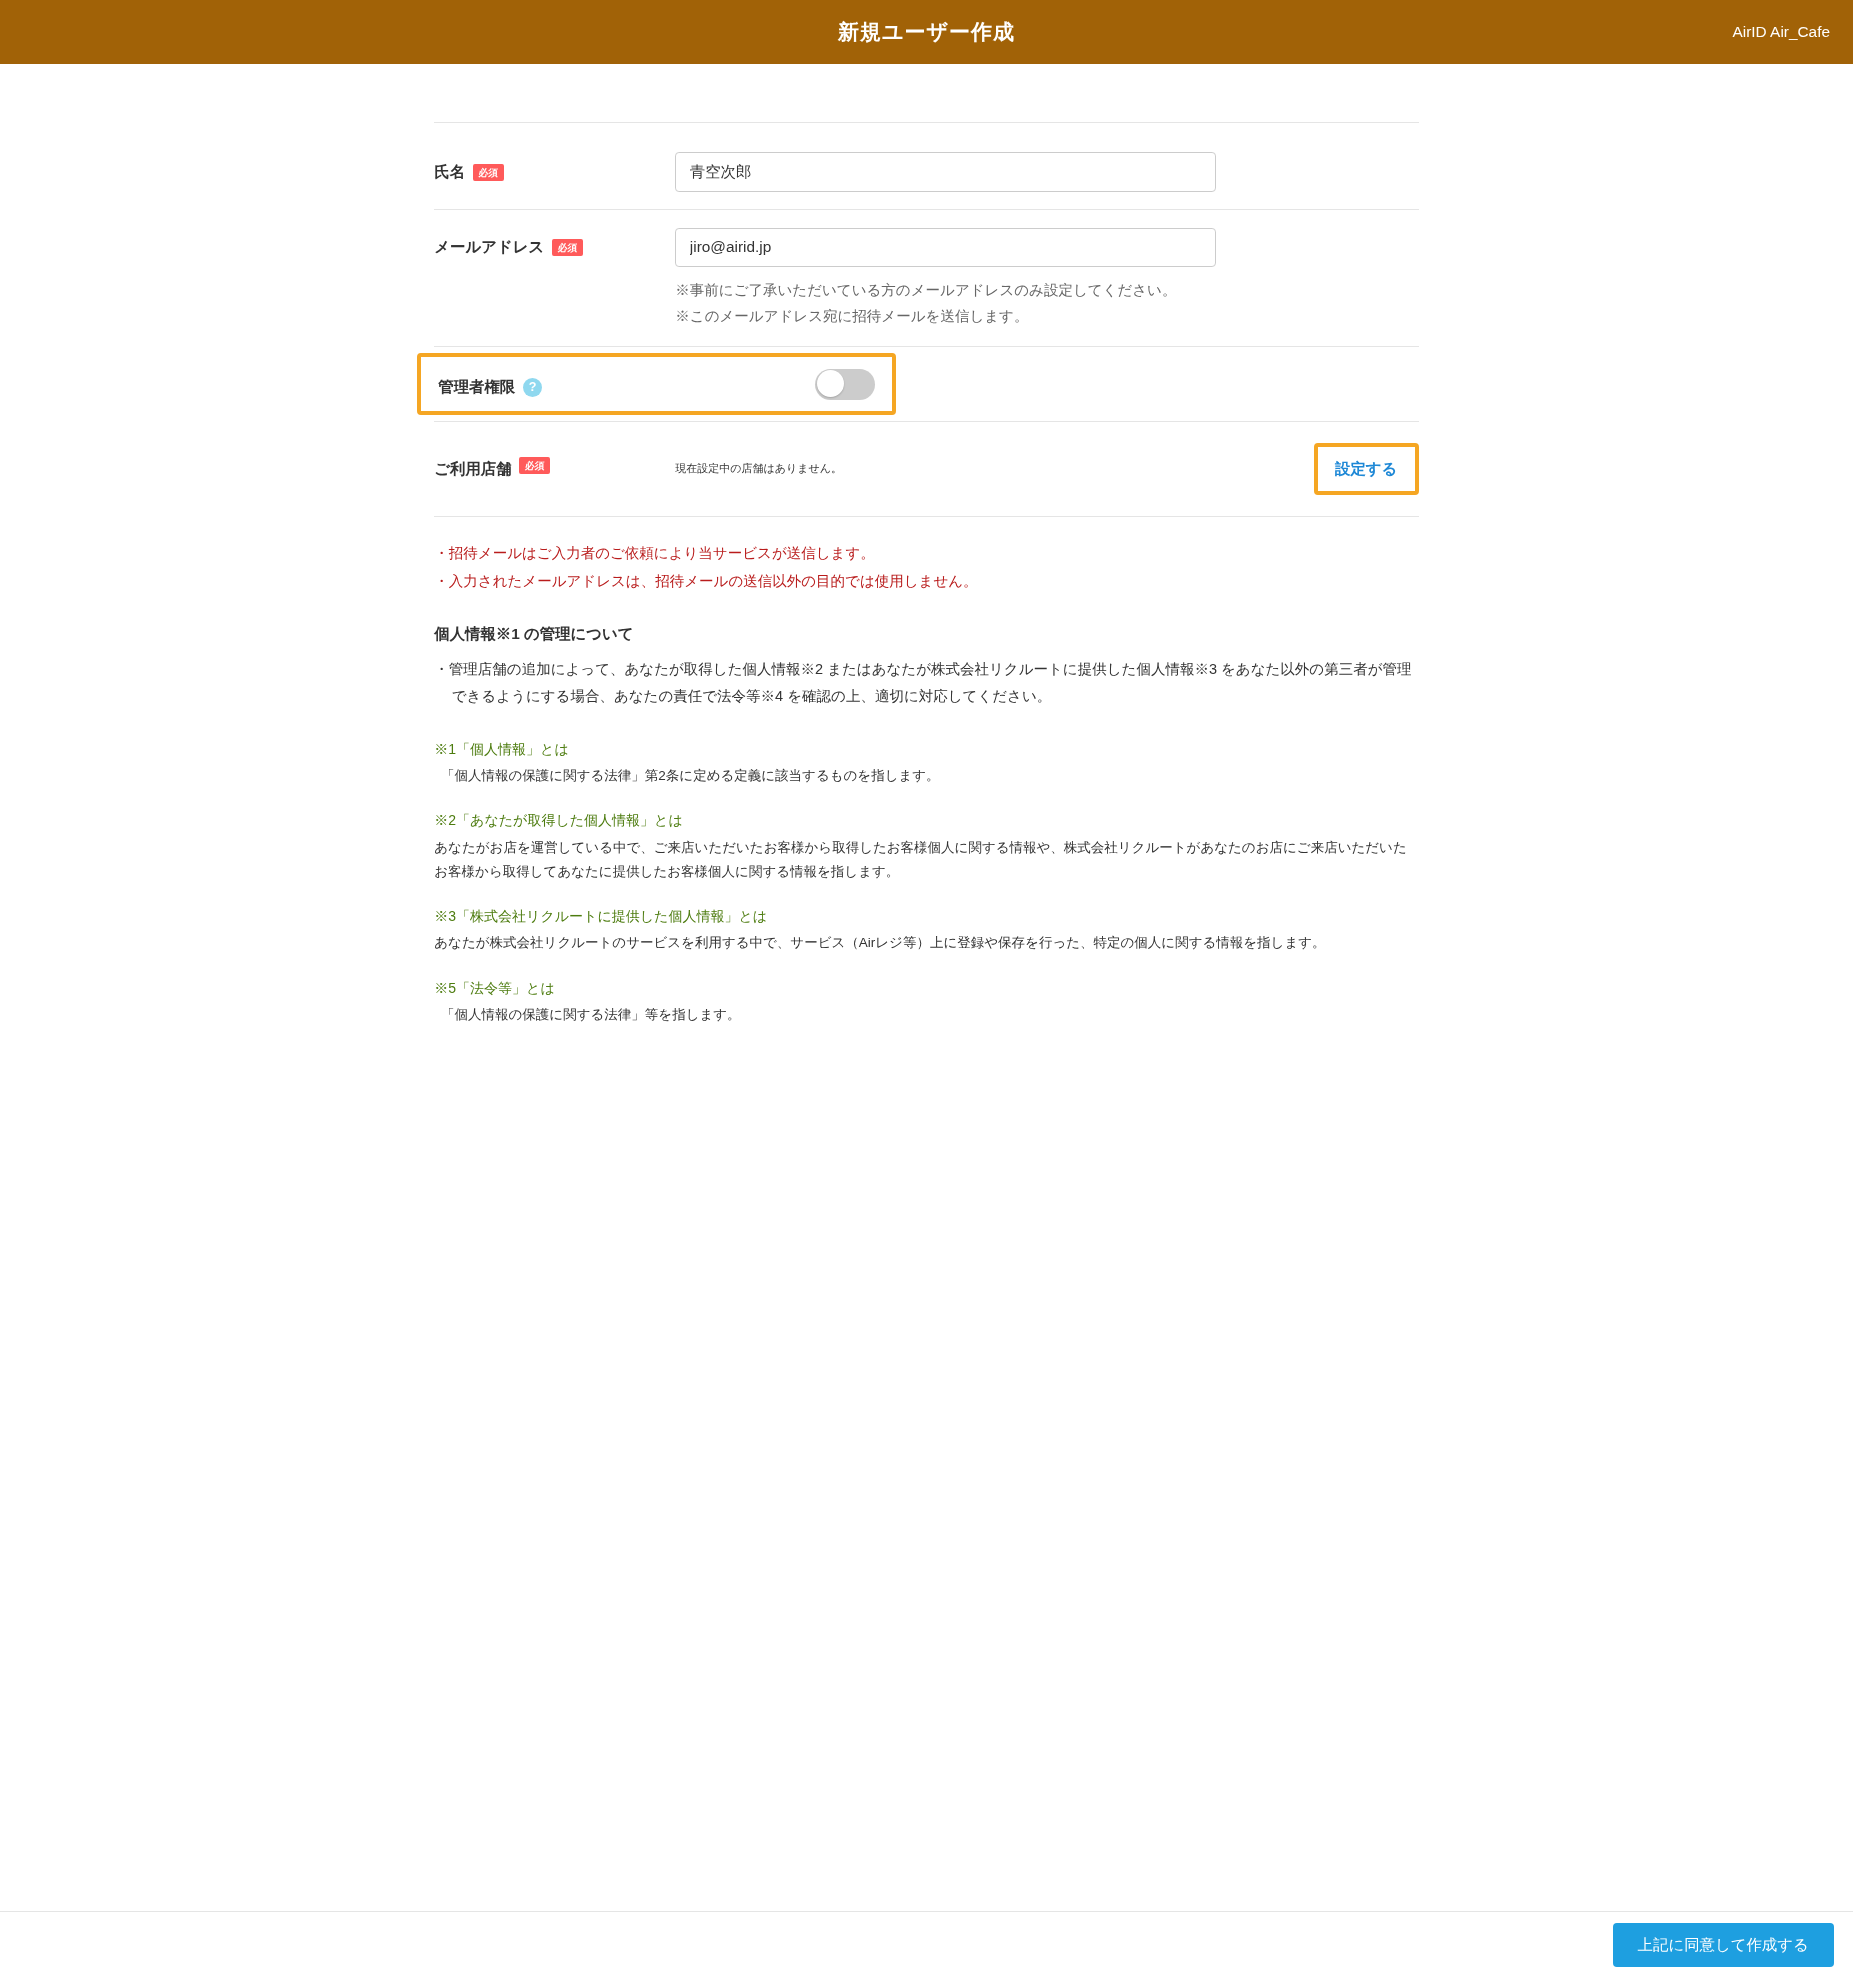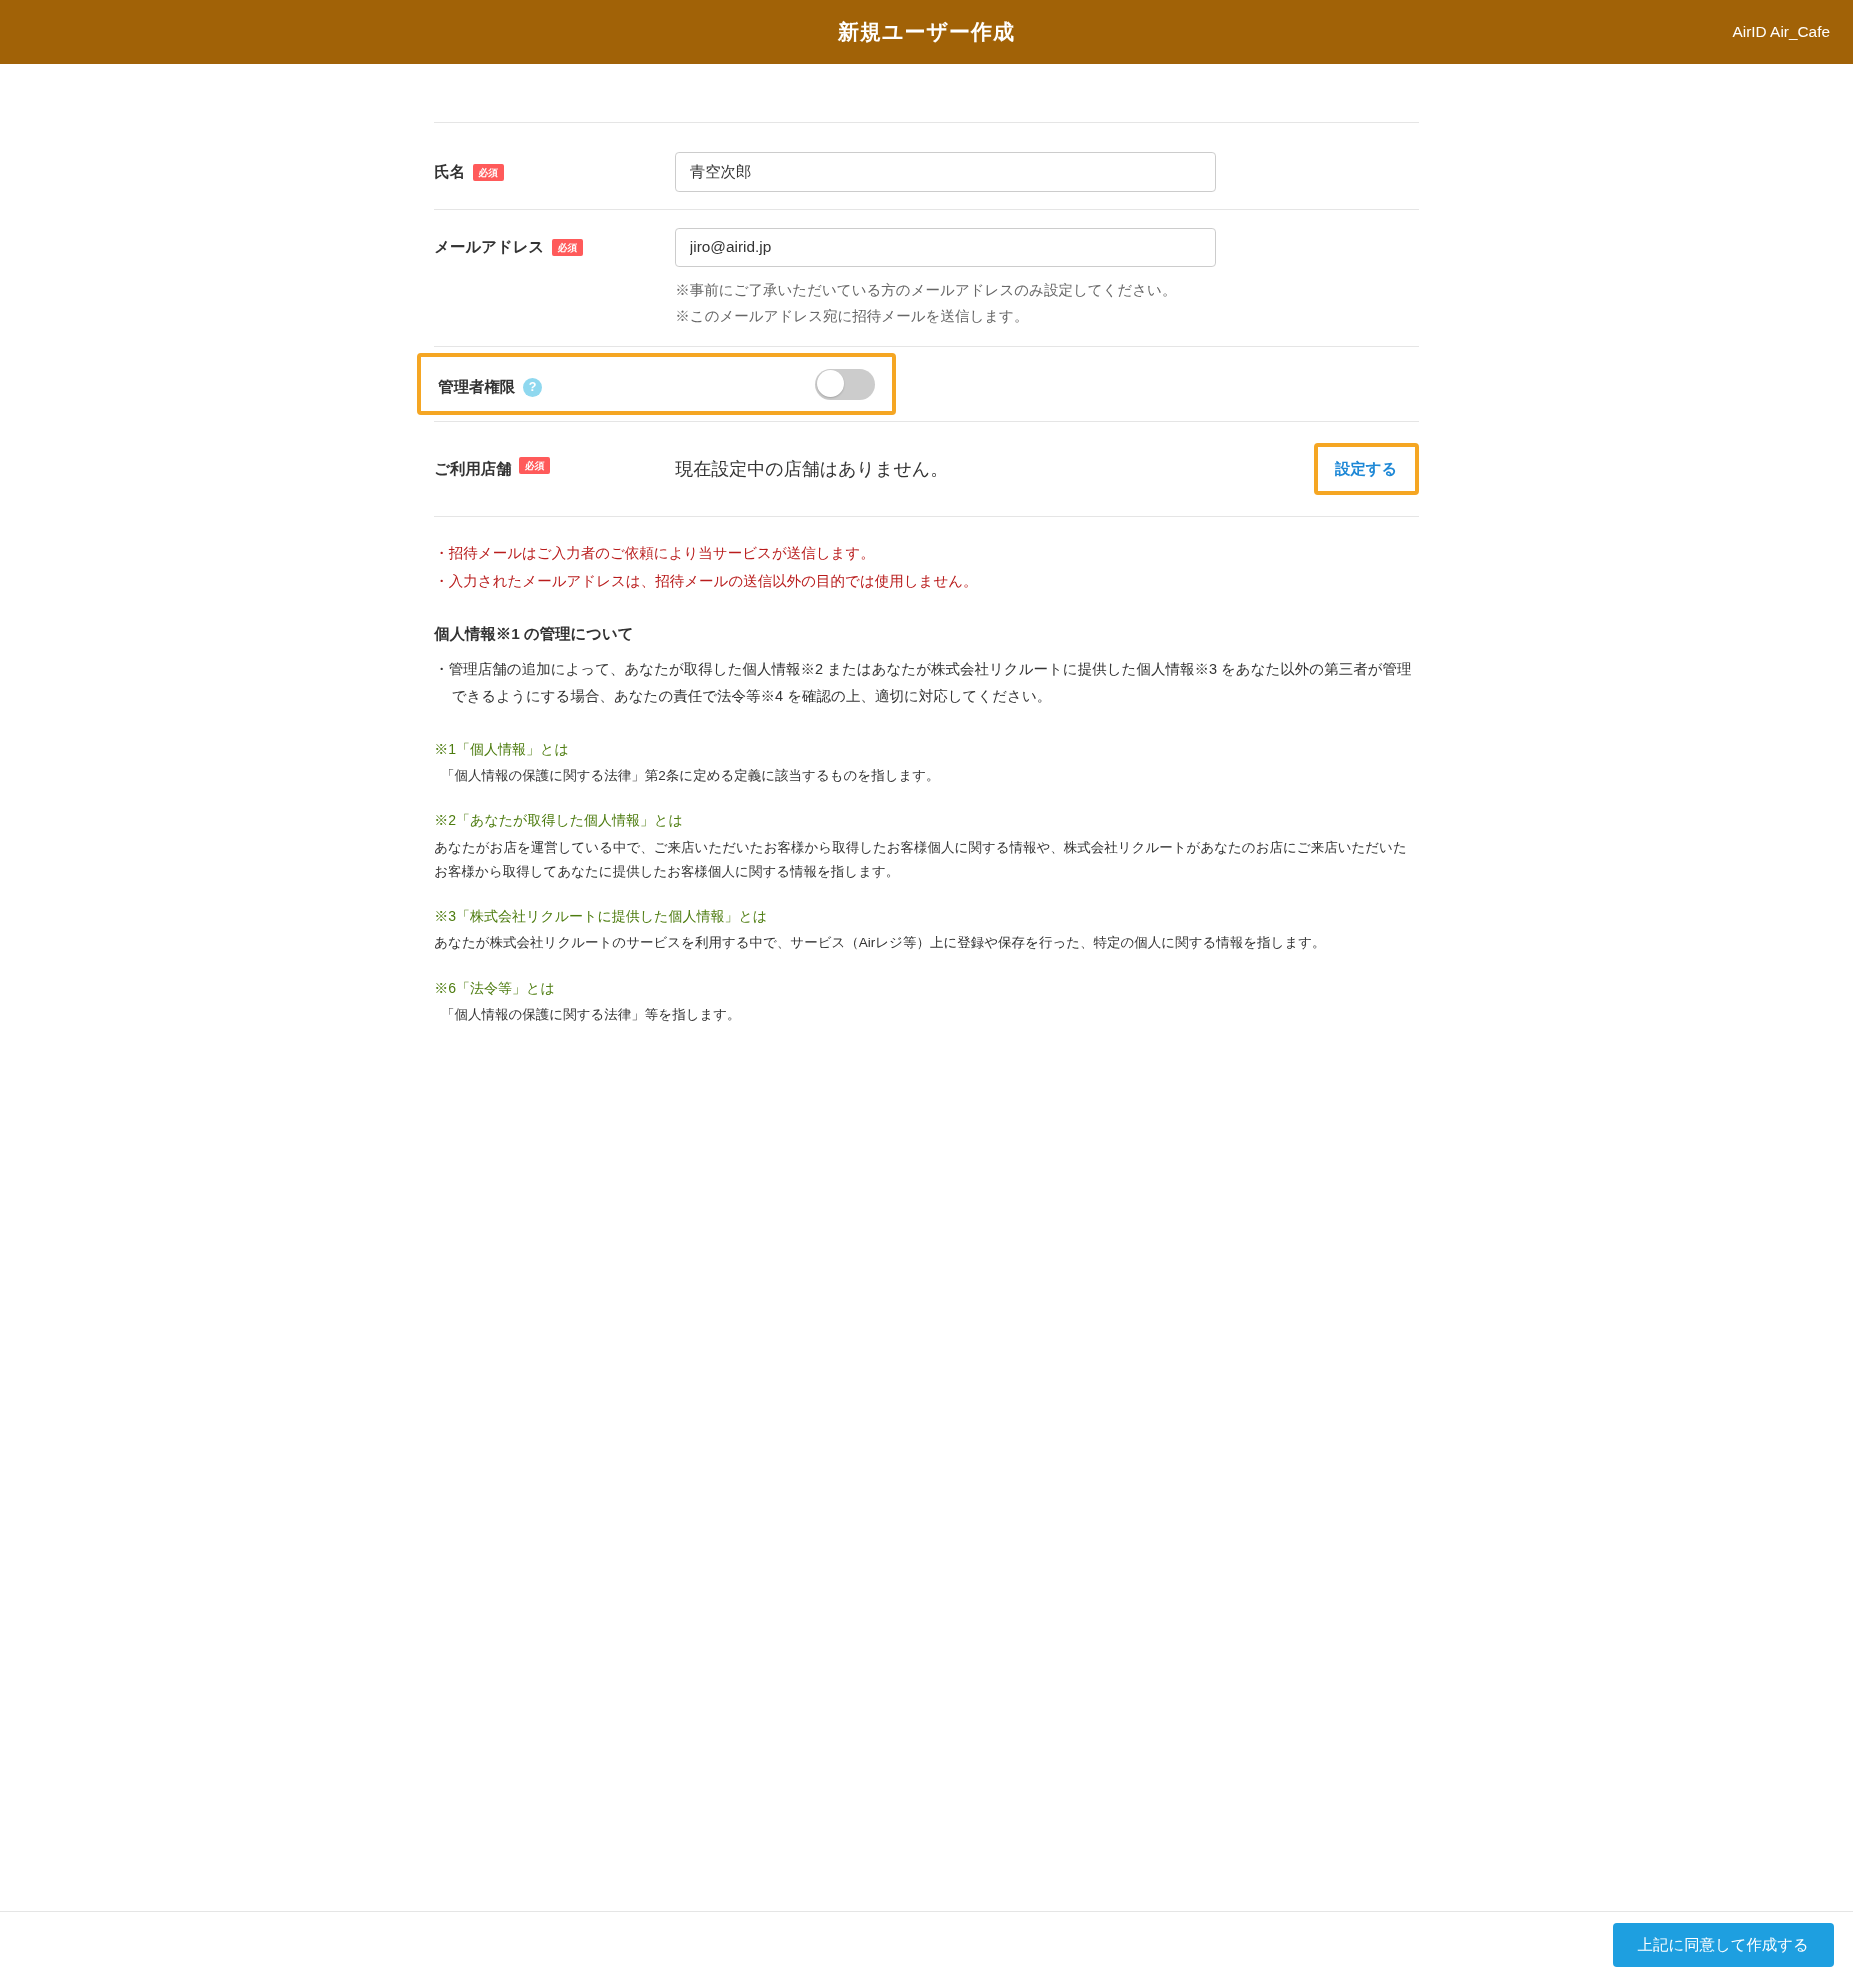--- a/index.html
+++ b/index.html
@@ -133,21 +133,21 @@
     .store-label {
       flex: 0 0 241px;
       display: flex;
       align-items: flex-start;
       gap: 7.7px;
       font-weight: 600;
       font-size: 15.4px;
     }
     .store-status {
       flex: 1;
-      font-size: 18px;
+      font-size: 11px;
       color: #333;
     }
     .store-action-wrap {
       border: 4.8px solid #f5a623;
       border-radius: 3.9px;
       padding: 9.7px 17.4px;
     }
     .store-action-link {
       color: #1e88d6;
       font-size: 15.4px;
@@ -294,21 +294,21 @@
       </div>
       <div class="def-block">
         <div class="def-term">※2「あなたが取得した個人情報」とは</div>
         <div class="def-desc" style="padding-left:0;">あなたがお店を運営している中で、ご来店いただいたお客様から取得したお客様個人に関する情報や、株式会社リクルートがあなたのお店にご来店いただいたお客様から取得してあなたに提供したお客様個人に関する情報を指します。</div>
       </div>
       <div class="def-block">
         <div class="def-term">※3「株式会社リクルートに提供した個人情報」とは</div>
         <div class="def-desc" style="padding-left:0;">あなたが株式会社リクルートのサービスを利用する中で、サービス（Airレジ等）上に登録や保存を行った、特定の個人に関する情報を指します。</div>
       </div>
       <div class="def-block">
-        <div class="def-term">※6「法令等」とは</div>
+        <div class="def-term">※5「法令等」とは</div>
         <div class="def-desc">「個人情報の保護に関する法律」等を指します。</div>
       </div>
     </div>
   </div>
 </div>
 
 <div class="footer-bar">
   <button class="submit-btn">上記に同意して作成する</button>
 </div>
 

